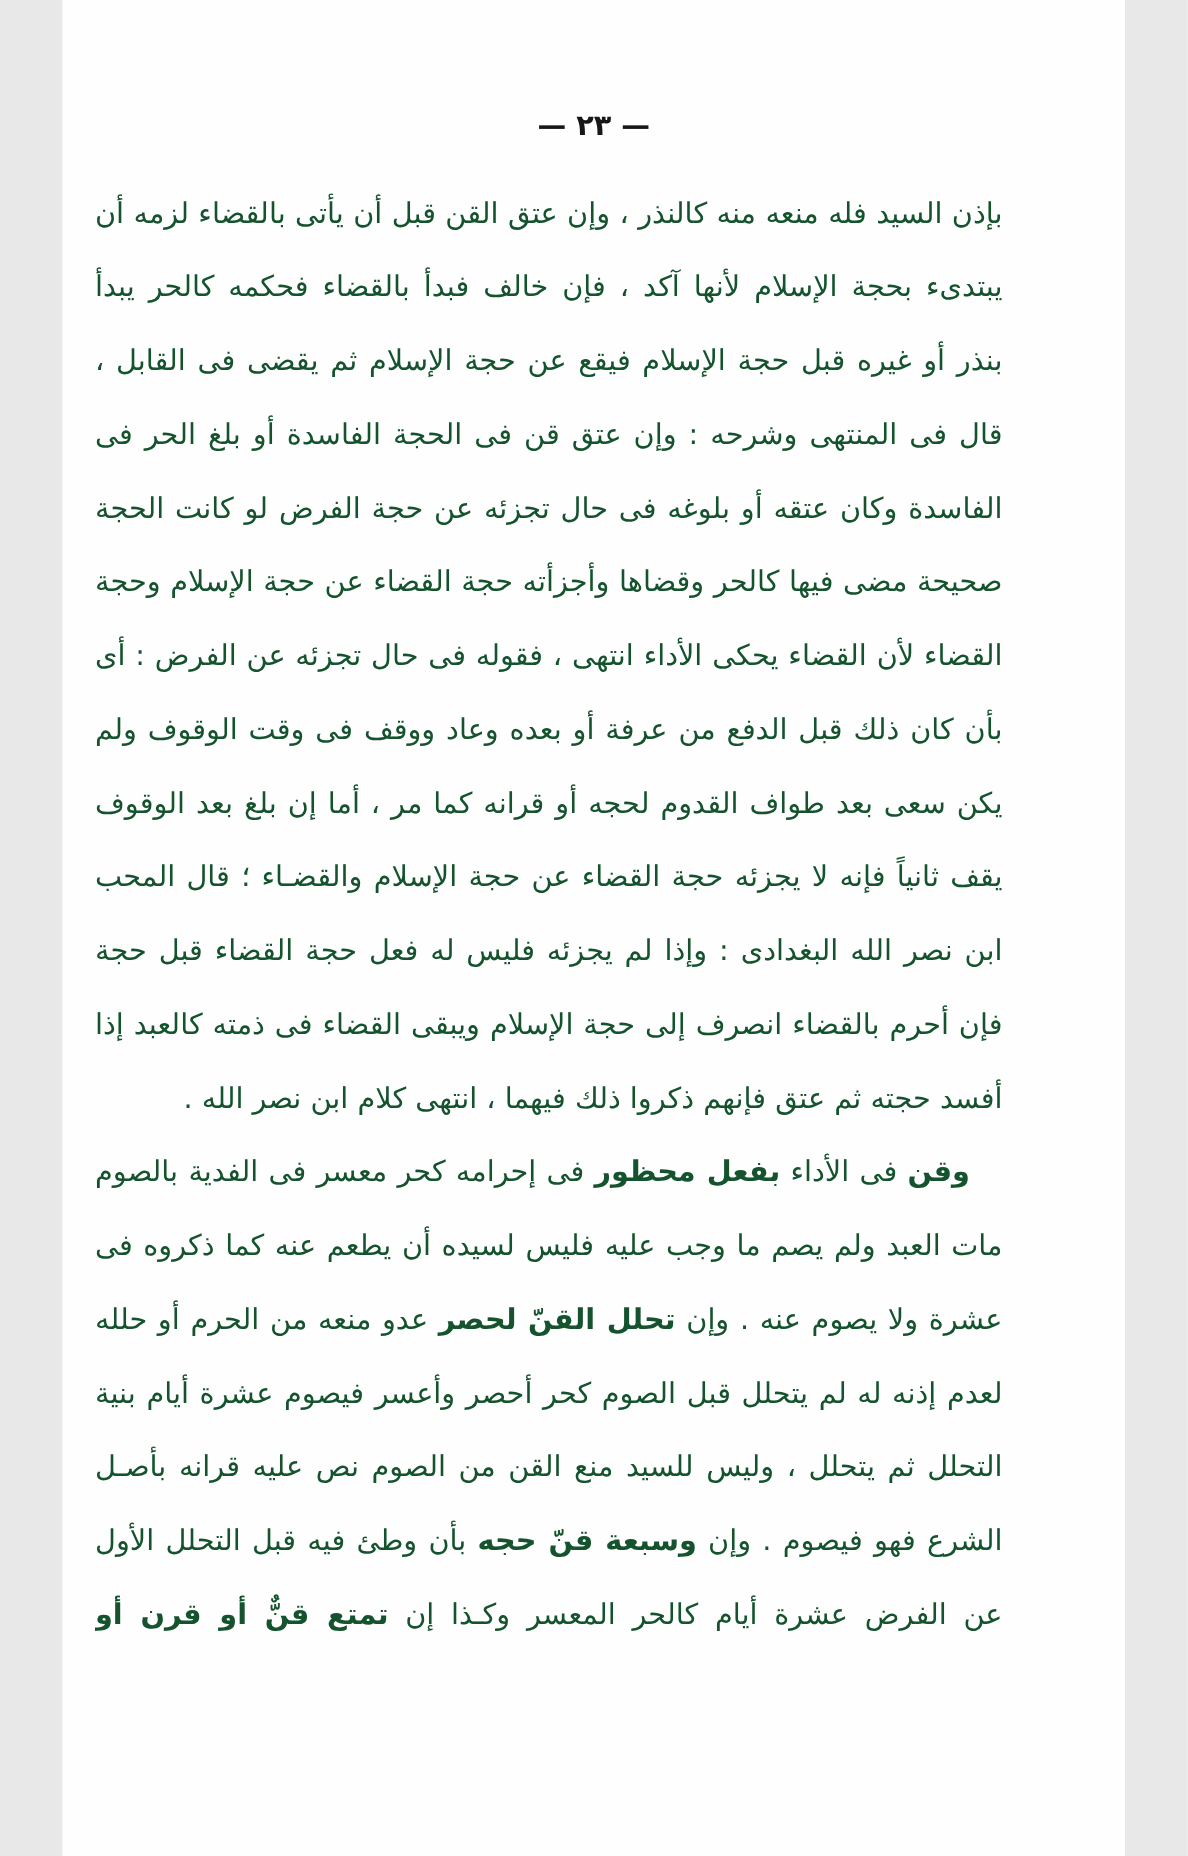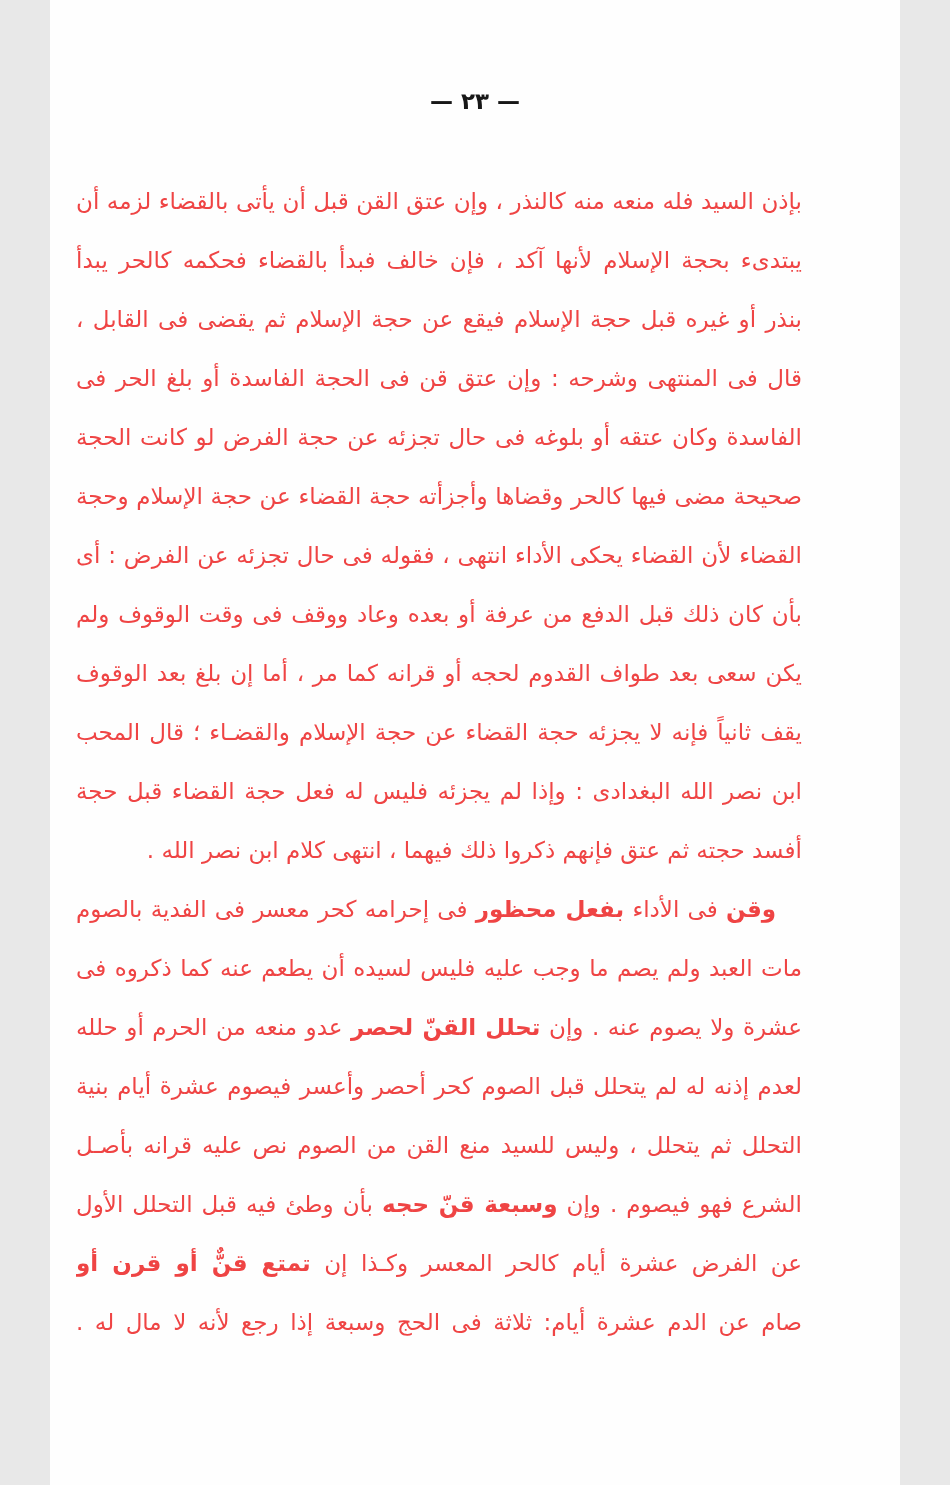--- a/index.html
+++ b/index.html
@@ -24,27 +24,27 @@
     right: 0;
     text-align: center;
     font-size: 23px;
     font-weight: bold;
     letter-spacing: 3px;
     direction: rtl;
     color: #171717;
   }
   .text-block {
     position: absolute;
-    top: 172px;
+    top: 142px;
     right: 98px;
     width: 726px;
     direction: rtl;
     unicode-bidi: embed;
     font-size: 23px;
-    color: #ef4444;
+    color: #14532d;
   }
   .line {
     height: 59px;
     line-height: 59px;
     overflow: hidden;
     text-align: justify;
     text-align-last: justify;
     white-space: normal;
   }
   .line.para-end {
@@ -67,23 +67,23 @@
       <div class="line"><span>يبتدىء بحجة الإسلام لأنها آكد ، فإن خالف فبدأ بالقضاء فحكمه كالحر يبدأ</span></div>
       <div class="line"><span>بنذر أو غيره قبل حجة الإسلام فيقع عن حجة الإسلام ثم يقضى فى القابل ،</span></div>
       <div class="line"><span>قال فى المنتهى وشرحه : وإن عتق قن فى الحجة الفاسدة أو بلغ الحر فى الحجة</span></div>
       <div class="line"><span>الفاسدة وكان عتقه أو بلوغه فى حال تجزئه عن حجة الفرض لو كانت الحجة الفاسدة</span></div>
       <div class="line"><span>صحيحة مضى فيها كالحر وقضاها وأجزأته حجة القضاء عن حجة الإسلام وحجة</span></div>
       <div class="line"><span>القضاء لأن القضاء يحكى الأداء انتهى ، فقوله فى حال تجزئه عن الفرض : أى</span></div>
       <div class="line"><span>بأن كان ذلك قبل الدفع من عرفة أو بعده وعاد ووقف فى وقت الوقوف ولم</span></div>
       <div class="line"><span>يكن سعى بعد طواف القدوم لحجه أو قرانه كما مر ، أما إن بلغ بعد الوقوف ولم</span></div>
       <div class="line"><span>يقف ثانياً فإنه لا يجزئه حجة القضاء عن حجة الإسلام والقضـاء ؛ قال المحب</span></div>
       <div class="line"><span>ابن نصر الله البغدادى : وإذا لم يجزئه فليس له فعل حجة القضاء قبل حجة الإسلام</span></div>
+      <div class="line"><span>فإن أحرم بالقضاء انصرف إلى حجة الإسلام ويبقى القضاء فى ذمته كالعبد إذا</span></div>
       <div class="line para-end"><span>أفسد حجته ثم عتق فإنهم ذكروا ذلك فيهما ، انتهى كلام ابن نصر الله .</span></div>
       <div class="line indent"><span class="b">وقن</span><span> فى الأداء </span><span class="b">بفعل محظور</span><span> فى إحرامه كحر معسر فى الفدية بالصوم ، فإن</span></div>
       <div class="line"><span>مات العبد ولم يصم ما وجب عليه فليس لسيده أن يطعم عنه كما ذكروه فى قضاء</span></div>
       <div class="line"><span>عشرة ولا يصوم عنه . وإن </span><span class="b">تحلل القنّ لحصر</span><span> عدو منعه من الحرم أو حلله سيده</span></div>
       <div class="line"><span>لعدم إذنه له لم يتحلل قبل الصوم كحر أحصر وأعسر فيصوم عشرة أيام بنية</span></div>
       <div class="line"><span>التحلل ثم يتحلل ، وليس للسيد منع القن من الصوم نص عليه قرانه بأصـل</span></div>
       <div class="line"><span>الشرع فهو فيصوم . وإن </span><span class="b">وسبعة قنّ حجه</span><span> بأن وطئ فيه قبل التحلل الأول صام</span></div>
       <div class="line"><span>عن الفرض عشرة أيام كالحر المعسر وكـذا إن </span><span class="b">تمتع قنٌّ أو قرن أو أفسـد عمرته</span></div>
-      <div class="line"><span>صام عن الدم عشرة أيام: ثلاثة فى الحج وسبعة إذا رجع لأنه لا مال له . </span></div>
     </div>
 </div>
 
 </body></html>

